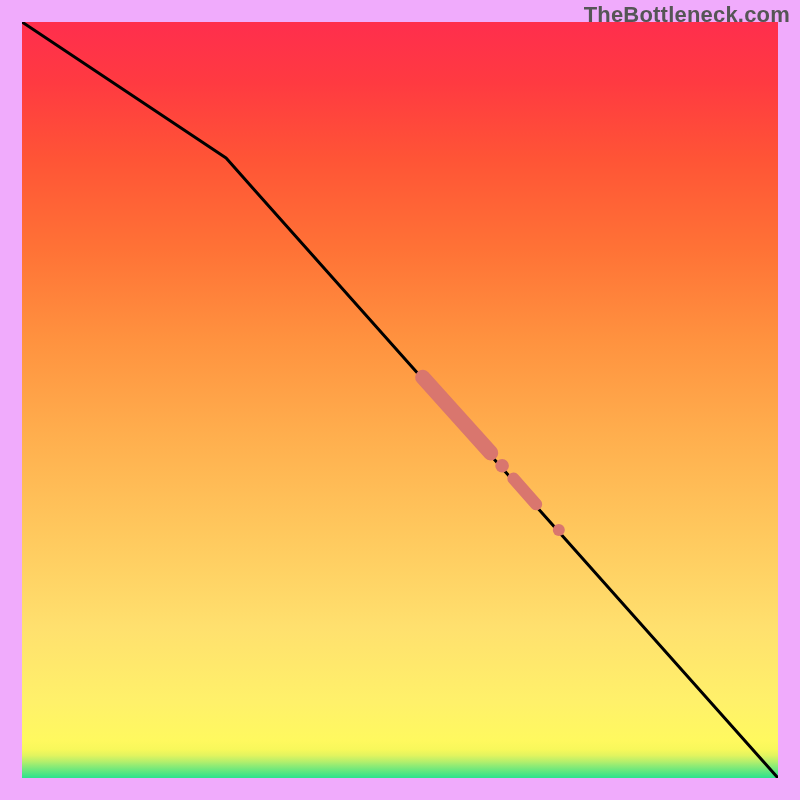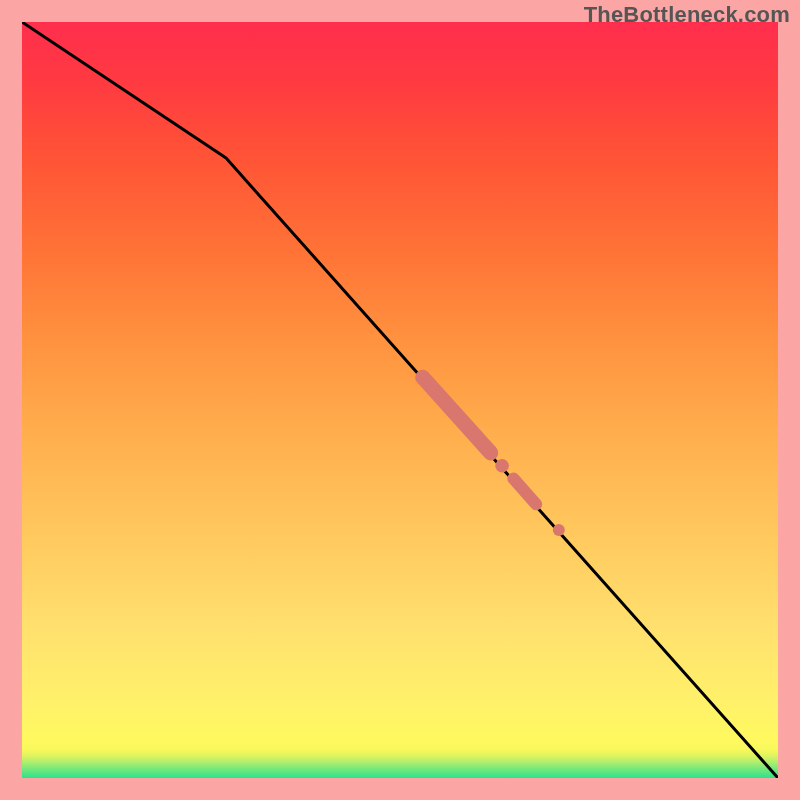--- a/index.html
+++ b/index.html
@@ -7,21 +7,21 @@
     padding: 0;
     width: 800px;
     height: 800px;
     overflow: hidden;
     font-family: Arial, Helvetica, sans-serif;
   }
   .frame {
     position: relative;
     width: 800px;
     height: 800px;
-    background: #fca5a5;
+    background: #f0abfc;
   }
   .plot-area {
     position: absolute;
     left: 22px;
     top: 22px;
     width: 756px;
     height: 756px;
     
     background: linear-gradient(
       to top,

